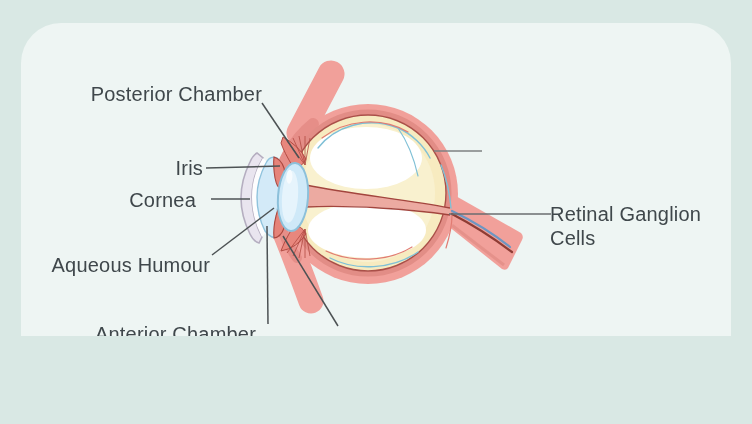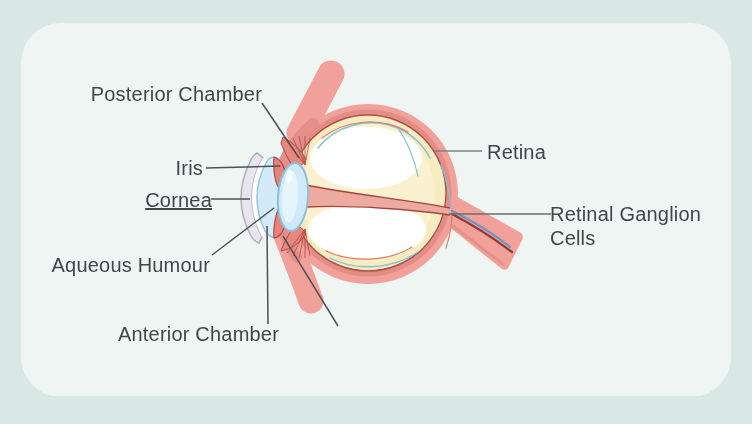--- a/index.html
+++ b/index.html
@@ -1,34 +1,34 @@
 <!DOCTYPE html>
 <html><head>
 <meta charset="utf-8">
 <style>
   html,body{margin:0;padding:0;background:#d9e8e4;}
   .stage{
-    position:relative;width:752px;height:396px;overflow:hidden;
+    position:relative;width:752px;height:336px;overflow:hidden;
     background:#d9e8e4;
     font-family:"Liberation Sans",sans-serif;
   }
   .card{
     position:absolute;left:21px;top:23px;width:710px;height:374px;
     background:#eef5f3;border-radius:40px;
   }
   .eye-svg{position:absolute;left:0;top:0;width:752px;height:424px;}
   .lbl{
     position:absolute;color:#3f474b;font-size:20px;line-height:24px;
     letter-spacing:.2px;white-space:nowrap;
   }
   .lbl-posterior{right:490px;top:82px;text-align:right;}
   .lbl-iris{right:549px;top:156px;text-align:right;}
-  .lbl-cornea{right:540px;top:188px;text-align:right;text-decoration:underline;}
+  .lbl-cornea{right:556px;top:188px;text-align:right;}
   .lbl-aqueous{right:542px;top:253px;text-align:right;}
-  .lbl-anterior{right:473px;top:322px;text-align:right;}
+  .lbl-anterior{right:496px;top:322px;text-align:right;}
   .lbl-tubular{left:334px;top:324px;}
   .lbl-retina{left:487px;top:140px;}
   .lbl-rgc{left:550px;top:202px;width:160px;white-space:pre-line;}
 </style>
 </head>
 <body>
 
 <div class="stage">
   <div class="card"></div>
 
@@ -113,16 +113,15 @@
       <path d="M 434,151 L 482,151" stroke="#7e8082"></path>
       <path d="M 449,214 L 551,214" stroke="#6a6d6f"></path>
     </g>
   </svg>
 
   <div class="lbl lbl-posterior">Posterior Chamber</div>
   <div class="lbl lbl-iris">Iris</div>
   <div class="lbl lbl-cornea">Cornea</div>
   <div class="lbl lbl-aqueous">Aqueous Humour</div>
   <div class="lbl lbl-anterior">Anterior Chamber</div>
-  <div class="lbl lbl-retina">Retina</div>
   <div class="lbl lbl-rgc">Retinal Ganglion
 Cells</div>
 </div>
 
 </body></html>

